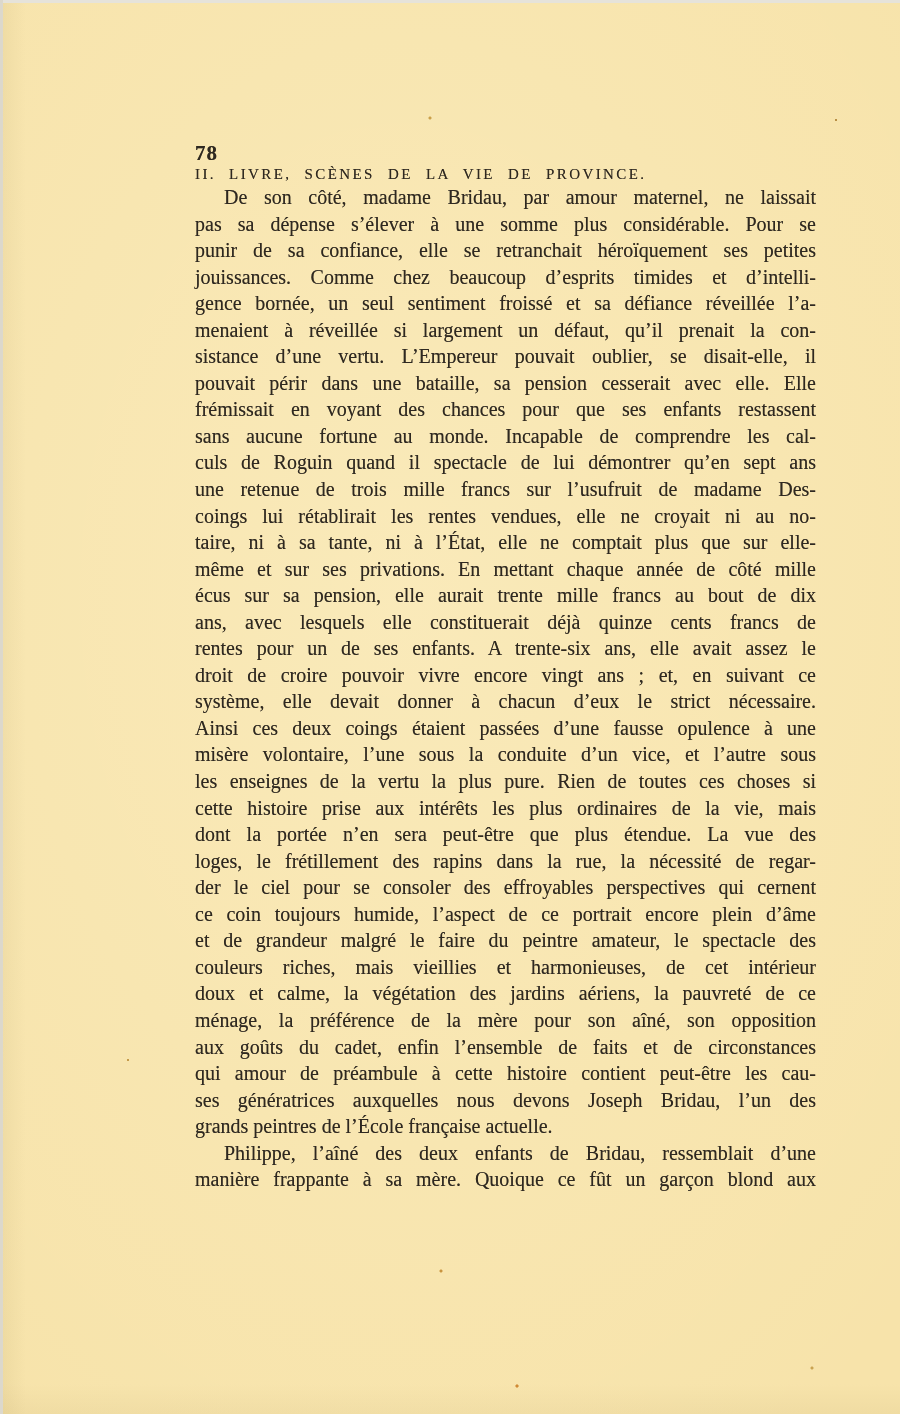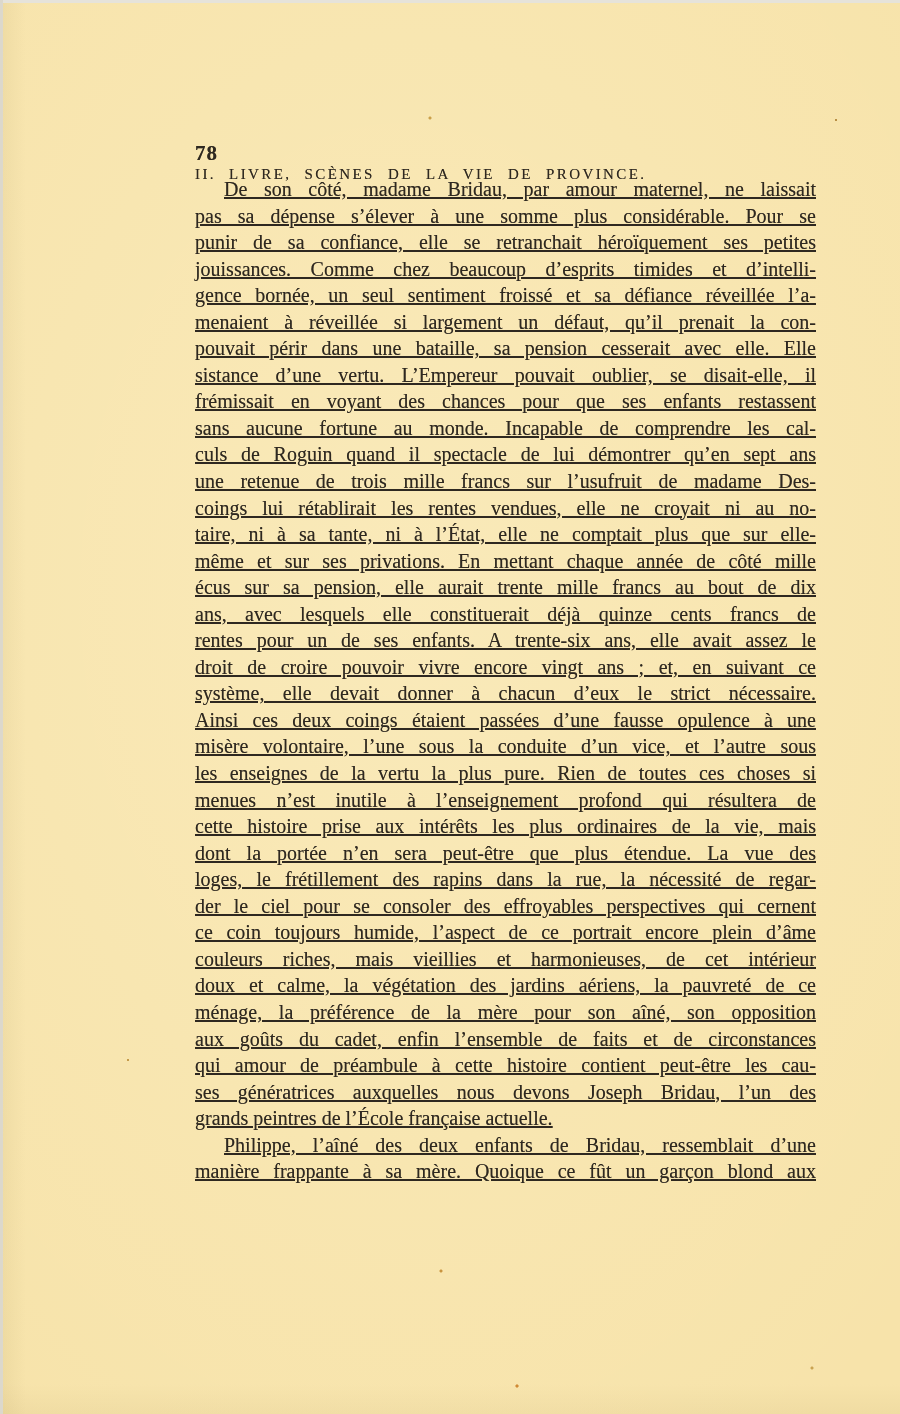--- a/index.html
+++ b/index.html
@@ -55,24 +55,23 @@
     text-align:center;
     font-size:15px;
     font-weight:400;
     letter-spacing:2.4px;
     word-spacing:7px;
     padding-right:14px;
     text-shadow:0 0 0.5px rgba(46,40,32,0.55);
     white-space:nowrap;
   }
   .text-block{
-    margin-top:8px;
+    margin-top:16px;
     font-size:20px;
     text-shadow:0 0 0.6px rgba(46,40,32,0.5);
-    text-decoration:underline;
   }
   .line{
     height:26.55px;
     line-height:26.55px;
     text-align:justify;
     text-align-last:justify;
     white-space:normal;
     overflow:visible;
   }
   .line.noj{text-align-last:left;}
@@ -89,43 +88,43 @@
     <span class="pagenum">78</span>
     <span class="running-title">II. LIVRE, SCÈNES DE LA VIE DE PROVINCE.</span>
   </div>
   <div class="text-block">
       <div class="line indent">De son côté, madame Bridau, par amour maternel, ne laissait</div>
       <div class="line">pas sa dépense s’élever à une somme plus considérable. Pour se</div>
       <div class="line">punir de sa confiance, elle se retranchait héroïquement ses petites</div>
       <div class="line">jouissances. Comme chez beaucoup d’esprits timides et d’intelli-</div>
       <div class="line">gence bornée, un seul sentiment froissé et sa défiance réveillée l’a-</div>
       <div class="line">menaient à réveillée si largement un défaut, qu’il prenait la con-</div>
+      <div class="line">sistance d’une vertu. L’Empereur pouvait oublier, se disait-elle, il</div>
       <div class="line">pouvait périr dans une bataille, sa pension cesserait avec elle. Elle</div>
-      <div class="line">sistance d’une vertu. L’Empereur pouvait oublier, se disait-elle, il</div>
       <div class="line">frémissait en voyant des chances pour que ses enfants restassent</div>
       <div class="line">sans aucune fortune au monde. Incapable de comprendre les cal-</div>
       <div class="line">culs de Roguin quand il spectacle de lui démontrer qu’en sept ans</div>
       <div class="line">une retenue de trois mille francs sur l’usufruit de madame Des-</div>
       <div class="line">coings lui rétablirait les rentes vendues, elle ne croyait ni au no-</div>
       <div class="line">taire, ni à sa tante, ni à l’État, elle ne comptait plus que sur elle-</div>
       <div class="line">même et sur ses privations. En mettant chaque année de côté mille</div>
       <div class="line">écus sur sa pension, elle aurait trente mille francs au bout de dix</div>
       <div class="line">ans, avec lesquels elle constituerait déjà quinze cents francs de</div>
       <div class="line">rentes pour un de ses enfants. A trente-six ans, elle avait assez le</div>
       <div class="line">droit de croire pouvoir vivre encore vingt ans ; et, en suivant ce</div>
       <div class="line">système, elle devait donner à chacun d’eux le strict nécessaire.</div>
       <div class="line">Ainsi ces deux coings étaient passées d’une fausse opulence à une</div>
       <div class="line">misère volontaire, l’une sous la conduite d’un vice, et l’autre sous</div>
       <div class="line">les enseignes de la vertu la plus pure. Rien de toutes ces choses si</div>
-      <div class="line">menues n’est inutile à l’enseignement profond qui résultera de</div>
       <div class="line">cette histoire prise aux intérêts les plus ordinaires de la vie, mais</div>
       <div class="line">dont la portée n’en sera peut-être que plus étendue. La vue des</div>
       <div class="line">loges, le frétillement des rapins dans la rue, la nécessité de regar-</div>
       <div class="line">der le ciel pour se consoler des effroyables perspectives qui cernent</div>
       <div class="line">ce coin toujours humide, l’aspect de ce portrait encore plein d’âme</div>
+      <div class="line">et de grandeur malgré le faire du peintre amateur, le spectacle des</div>
       <div class="line">couleurs riches, mais vieillies et harmonieuses, de cet intérieur</div>
       <div class="line">doux et calme, la végétation des jardins aériens, la pauvreté de ce</div>
       <div class="line">ménage, la préférence de la mère pour son aîné, son opposition</div>
       <div class="line">aux goûts du cadet, enfin l’ensemble de faits et de circonstances</div>
       <div class="line">qui amour de préambule à cette histoire contient peut-être les cau-</div>
       <div class="line">ses génératrices auxquelles nous devons Joseph Bridau, l’un des</div>
       <div class="line noj">grands peintres de l’École française actuelle.</div>
       <div class="line indent">Philippe, l’aîné des deux enfants de Bridau, ressemblait d’une</div>
       <div class="line">manière frappante à sa mère. Quoique ce fût un garçon blond aux</div>
     </div>

